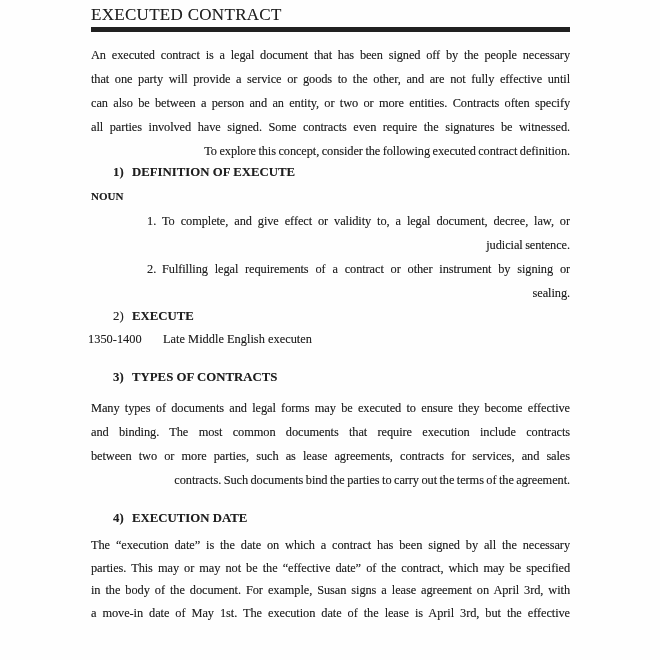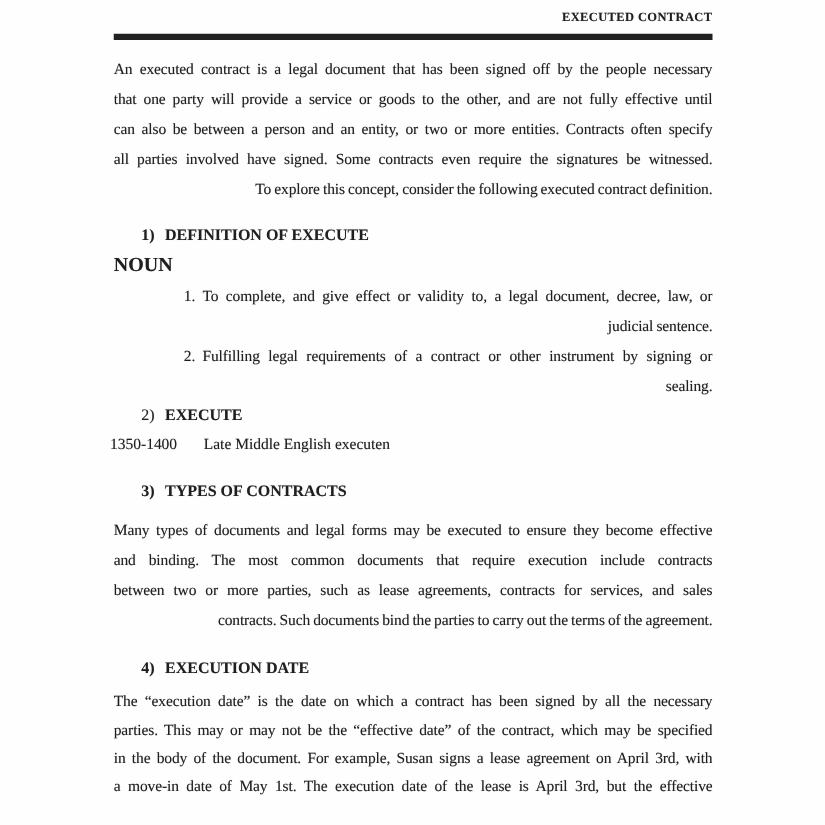--- a/index.html
+++ b/index.html
@@ -9,24 +9,24 @@
     overflow: hidden;
     background: #fefefe;
     font-family: "Liberation Serif", "DejaVu Serif", serif;
     color: #1f1f1f;
     text-shadow: 0 0 0.6px rgba(45,45,45,0.45);
   }
   .doc {
     padding: 6px 90px 0 91px; 
   }
   .title {
-    font-size: 10px;
+    font-size: 17px;
     line-height: 18px;
-    font-weight: bold;
-    text-align: right;
+    font-weight: normal;
+    text-align: left;
     letter-spacing: 0.3px;
   }
   .title-rule {
     height: 5px;
     background: #212121;
     margin-top: 3px;
   }
   .para { margin: 0; }
   .intro { margin-top: 11px; }
   .pline {
@@ -48,23 +48,23 @@
     font-size: 12.8px;
     line-height: 19px;
     font-weight: bold;
     padding-left: 22px;
   }
   .sec-head .h-num {
     display: inline-block;
     min-width: 19px;
   }
   .sec-head .h-num.normal-weight { font-weight: normal; }
-  .sec1-head { margin-top: 16px; }
+  .sec1-head { }
   .sub-head {
-    font-size: 16px;
+    font-size: 11px;
     line-height: 19px;
     font-weight: bold;
     margin-top: 5px;
   }
   .def-list { margin-top: 3px; }
   .list-item { position: relative; padding-left: 71px; }
   .list-marker {
     position: absolute;
     left: 56px;
     top: 0;

